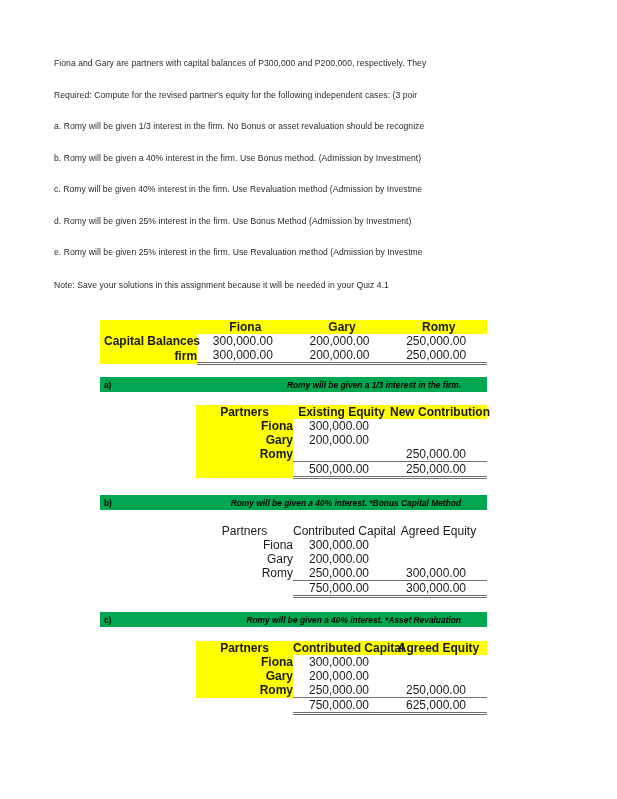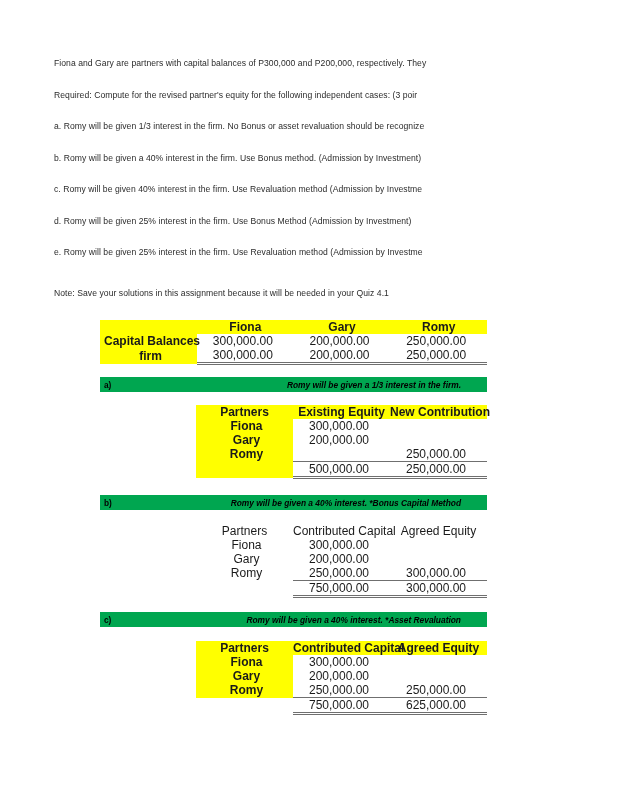--- a/index.html
+++ b/index.html
@@ -39,21 +39,21 @@
     color: #2b2b2b;
     white-space: nowrap;
     height: 11px;
     margin-bottom: 20.5px;
     letter-spacing: 0.05px;
   }
 
   .note-line {
     position: absolute;
     left: 54px;
-    top: 288px;
+    top: 280px;
     font-size: 8.6px;
     line-height: 11px;
     color: #2b2b2b;
     white-space: nowrap;
     letter-spacing: 0.05px;
   }
 
   
   .sheet {
     position: absolute;
@@ -65,21 +65,21 @@
   .sheet td {
     padding: 0;
     height: 14px;
     vertical-align: middle;
     white-space: nowrap;
   }
   .yellow { background: #ffff00; }
   .bold   { font-weight: bold; }
   .ctr    { text-align: center; }
   .rgt    { text-align: center; padding-right: 5px !important; }
-  .lft    { text-align: center; padding-left: 4px !important; }
+  .lft    { text-align: right; padding-left: 4px !important; }
 
   .ln-top   { border-top: 1.2px solid #6f6f6f; }
   .ln-dbl   { border-bottom: 3px double #6f6f6f; }
 
   
   .banner {
     position: absolute;
     background: #00a650;
     height: 15px;
     display: flex;

